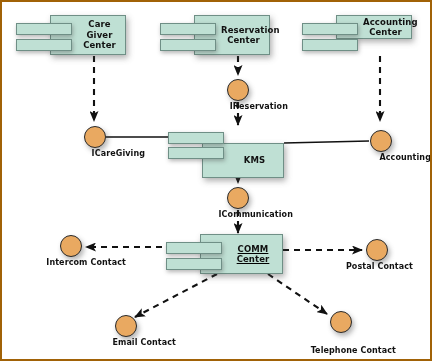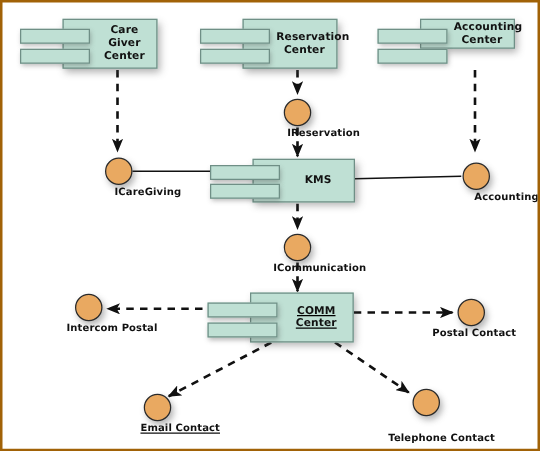--- a/index.html
+++ b/index.html
@@ -141,21 +141,21 @@
   <div class="component">
     <div class="comp-body" style="left:334px; top:13px; width:76px; height:24px;">
       <div class="comp-label">Accounting
 Center</div>
     </div>
     <div class="comp-port" style="left:300px; top:21px; width:56px; height:12px;"></div>
     <div class="comp-port" style="left:300px; top:37px; width:56px; height:12px;"></div>
   </div>
 
   <div class="component">
-    <div class="comp-body" style="left:200px; top:125px; width:82px; height:35px;">
+    <div class="comp-body" style="left:200px; top:141px; width:82px; height:35px;">
       <div class="comp-label">KMS</div>
     </div>
     <div class="comp-port" style="left:166px; top:130px; width:56px; height:12px;"></div>
     <div class="comp-port" style="left:166px; top:145px; width:56px; height:12px;"></div>
   </div>
 
   <div class="component">
     <div class="comp-body" style="left:198px; top:232px; width:83px; height:40px;text-decoration:underline;">
       <div class="comp-label">COMM
 Center</div>
@@ -179,31 +179,31 @@
     <div class="iface-label" style="left:329px; top:151px; width:100px;">Accounting</div>
   </div>
 
   <div class="iface">
     <div class="iface-ball" style="left:225px; top:185px;"></div>
     <div class="iface-label" style="left:181px; top:208px; width:110px;">ICommunication</div>
   </div>
 
   <div class="iface">
     <div class="iface-ball" style="left:58px; top:233px;"></div>
-    <div class="iface-label" style="left:14px; top:256px; width:110px;">Intercom Postal</div>
+    <div class="iface-label" style="left:14px; top:256px; width:110px;">Intercom Contact</div>
   </div>
 
   <div class="iface">
     <div class="iface-ball" style="left:364px; top:237px;"></div>
     <div class="iface-label" style="left:311px; top:260px; width:100px;">Postal Contact</div>
   </div>
 
   <div class="iface">
     <div class="iface-ball" style="left:113px; top:313px;"></div>
-    <div class="iface-label" style="left:74px; top:336px; width:100px;text-decoration:underline;">Email Contact</div>
+    <div class="iface-label" style="left:74px; top:336px; width:100px;">Email Contact</div>
   </div>
 
   <div class="iface">
     <div class="iface-ball" style="left:328px; top:309px;"></div>
     <div class="iface-label" style="left:284px; top:332px; width:110px;margin-top:12px;">Telephone Contact</div>
   </div>
 
 </div>
 
 </body></html>

